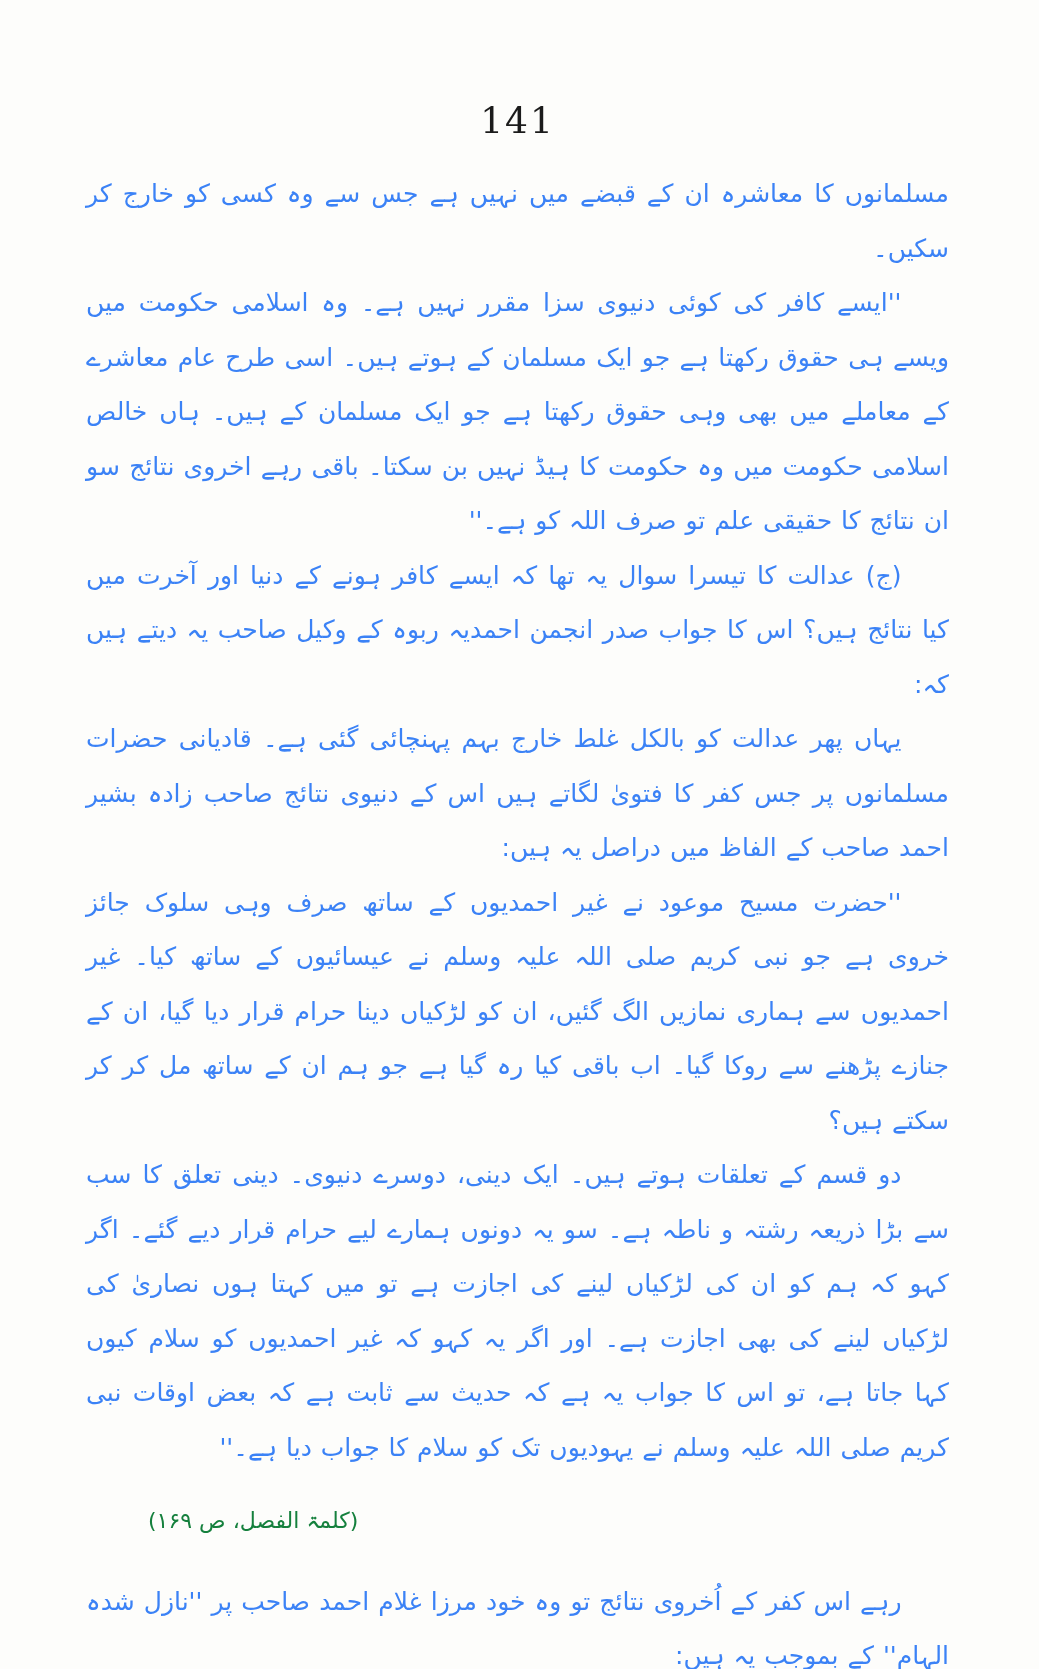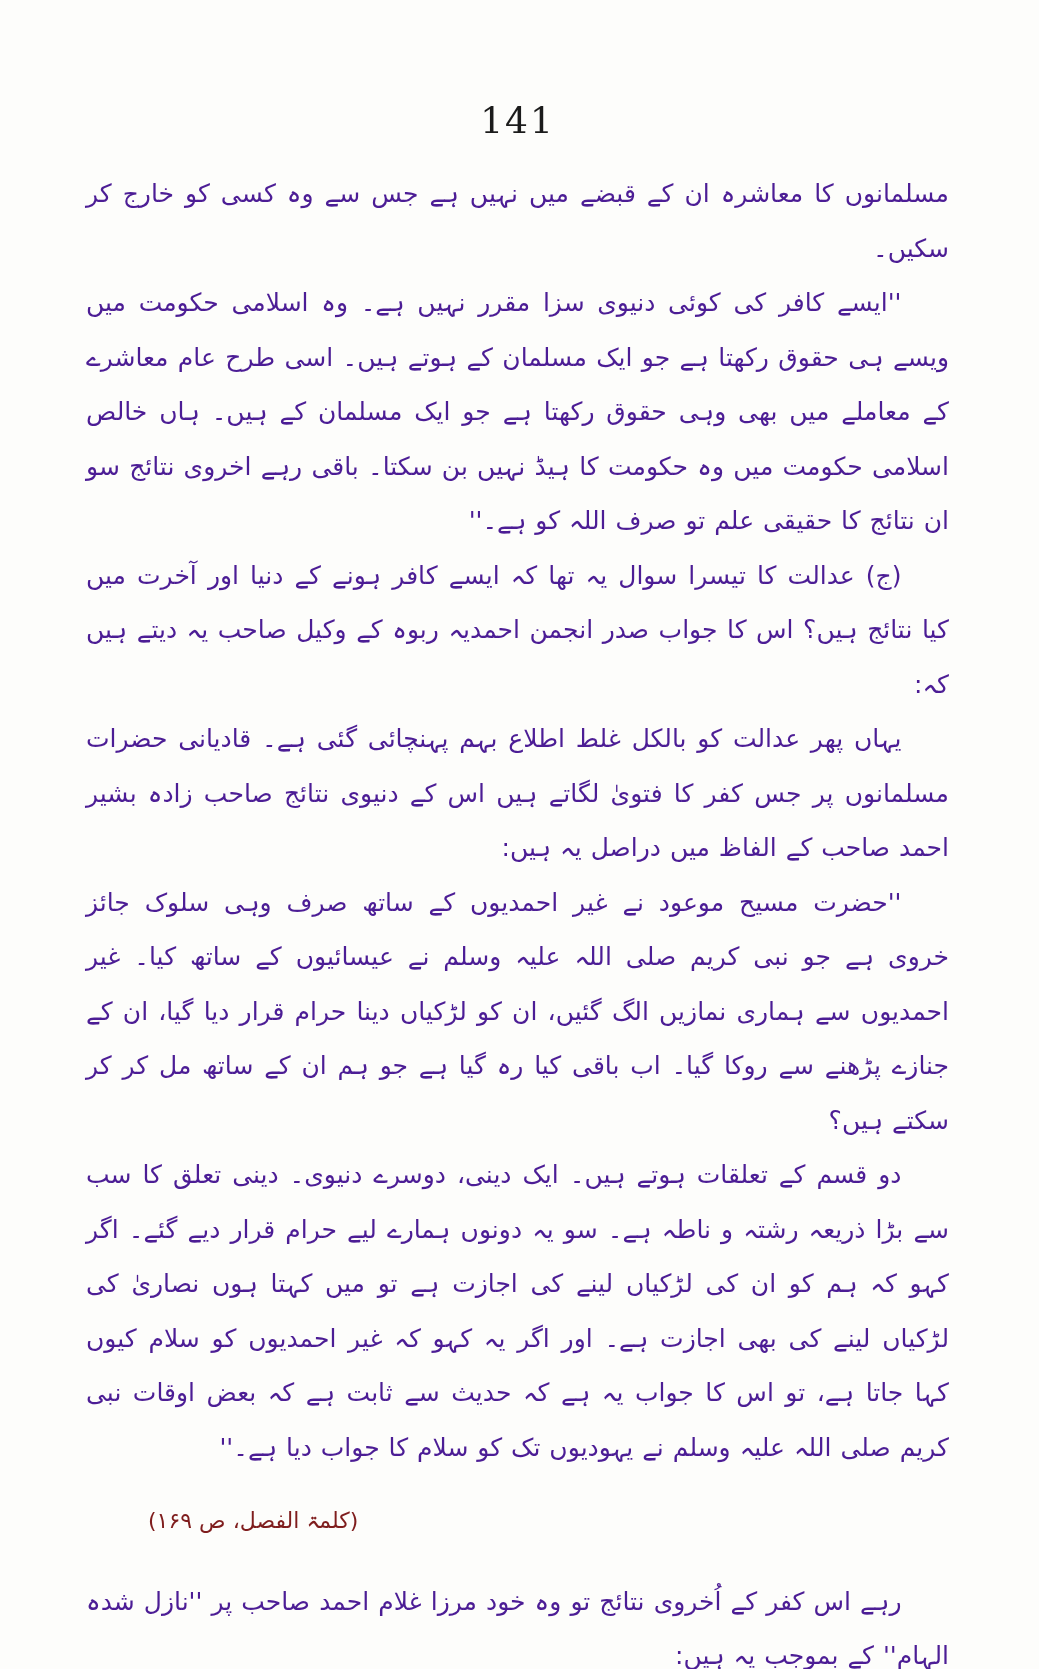--- a/index.html
+++ b/index.html
@@ -31,53 +31,53 @@
     }
     .text-block {
       width: 100%;
     }
     .para {
       margin: 0;
       font-size: 25px;
       line-height: 2.18;
       text-align: justify;
       word-spacing: 1px;
-      color: #4c1d95;
+      color: #3b82f6;
     }
     .para.indent {
       text-indent: 1.9em;
     }
     .citation {
       margin: 26px 0 0 0;
       font-size: 22px;
       line-height: 1.8;
       text-align: left;
       padding-left: 62px;
-      color: #7f1d1d;
+      color: #15803d;
     }
     .para.closing {
       margin-top: 34px;
     }
   </style>
 </head>
 <body>
 
 <div class="page">
 
   <div class="page-number">141</div>
 
   <div class="text-block">
 
     <p class="para">مسلمانوں کا معاشرہ ان کے قبضے میں نہیں ہے جس سے وہ کسی کو خارج کر سکیں۔</p>
 
     <p class="para indent">''ایسے کافر کی کوئی دنیوی سزا مقرر نہیں ہے۔ وہ اسلامی حکومت میں ویسے ہی حقوق رکھتا ہے جو ایک مسلمان کے ہوتے ہیں۔ اسی طرح عام معاشرے کے معاملے میں بھی وہی حقوق رکھتا ہے جو ایک مسلمان کے ہیں۔ ہاں خالص اسلامی حکومت میں وہ حکومت کا ہیڈ نہیں بن سکتا۔ باقی رہے اخروی نتائج سو ان نتائج کا حقیقی علم تو صرف اللہ کو ہے۔''</p>
 
     <p class="para indent">(ج) عدالت کا تیسرا سوال یہ تھا کہ ایسے کافر ہونے کے دنیا اور آخرت میں کیا نتائج ہیں؟ اس کا جواب صدر انجمن احمدیہ ربوہ کے وکیل صاحب یہ دیتے ہیں کہ:</p>
 
-    <p class="para indent">یہاں پھر عدالت کو بالکل غلط اطلاع بہم پہنچائی گئی ہے۔ قادیانی حضرات مسلمانوں پر جس کفر کا فتویٰ لگاتے ہیں اس کے دنیوی نتائج صاحب زادہ بشیر احمد صاحب کے الفاظ میں دراصل یہ ہیں:</p>
+    <p class="para indent">یہاں پھر عدالت کو بالکل غلط خارج بہم پہنچائی گئی ہے۔ قادیانی حضرات مسلمانوں پر جس کفر کا فتویٰ لگاتے ہیں اس کے دنیوی نتائج صاحب زادہ بشیر احمد صاحب کے الفاظ میں دراصل یہ ہیں:</p>
 
     <p class="para indent">''حضرت مسیح موعود نے غیر احمدیوں کے ساتھ صرف وہی سلوک جائز خروی ہے جو نبی کریم صلی اللہ علیہ وسلم نے عیسائیوں کے ساتھ کیا۔ غیر احمدیوں سے ہماری نمازیں الگ گئیں، ان کو لڑکیاں دینا حرام قرار دیا گیا، ان کے جنازے پڑھنے سے روکا گیا۔ اب باقی کیا رہ گیا ہے جو ہم ان کے ساتھ مل کر کر سکتے ہیں؟</p>
 
     <p class="para indent">دو قسم کے تعلقات ہوتے ہیں۔ ایک دینی، دوسرے دنیوی۔ دینی تعلق کا سب سے بڑا ذریعہ رشتہ و ناطہ ہے۔ سو یہ دونوں ہمارے لیے حرام قرار دیے گئے۔ اگر کہو کہ ہم کو ان کی لڑکیاں لینے کی اجازت ہے تو میں کہتا ہوں نصاریٰ کی لڑکیاں لینے کی بھی اجازت ہے۔ اور اگر یہ کہو کہ غیر احمدیوں کو سلام کیوں کہا جاتا ہے، تو اس کا جواب یہ ہے کہ حدیث سے ثابت ہے کہ بعض اوقات نبی کریم صلی اللہ علیہ وسلم نے یہودیوں تک کو سلام کا جواب دیا ہے۔''</p>
 
     <p class="citation">(کلمۃ الفصل، ص ۱۶۹)</p>
 
     <p class="para indent closing">رہے اس کفر کے اُخروی نتائج تو وہ خود مرزا غلام احمد صاحب پر ''نازل شدہ الہام'' کے بموجب یہ ہیں:</p>
 
   </div>

